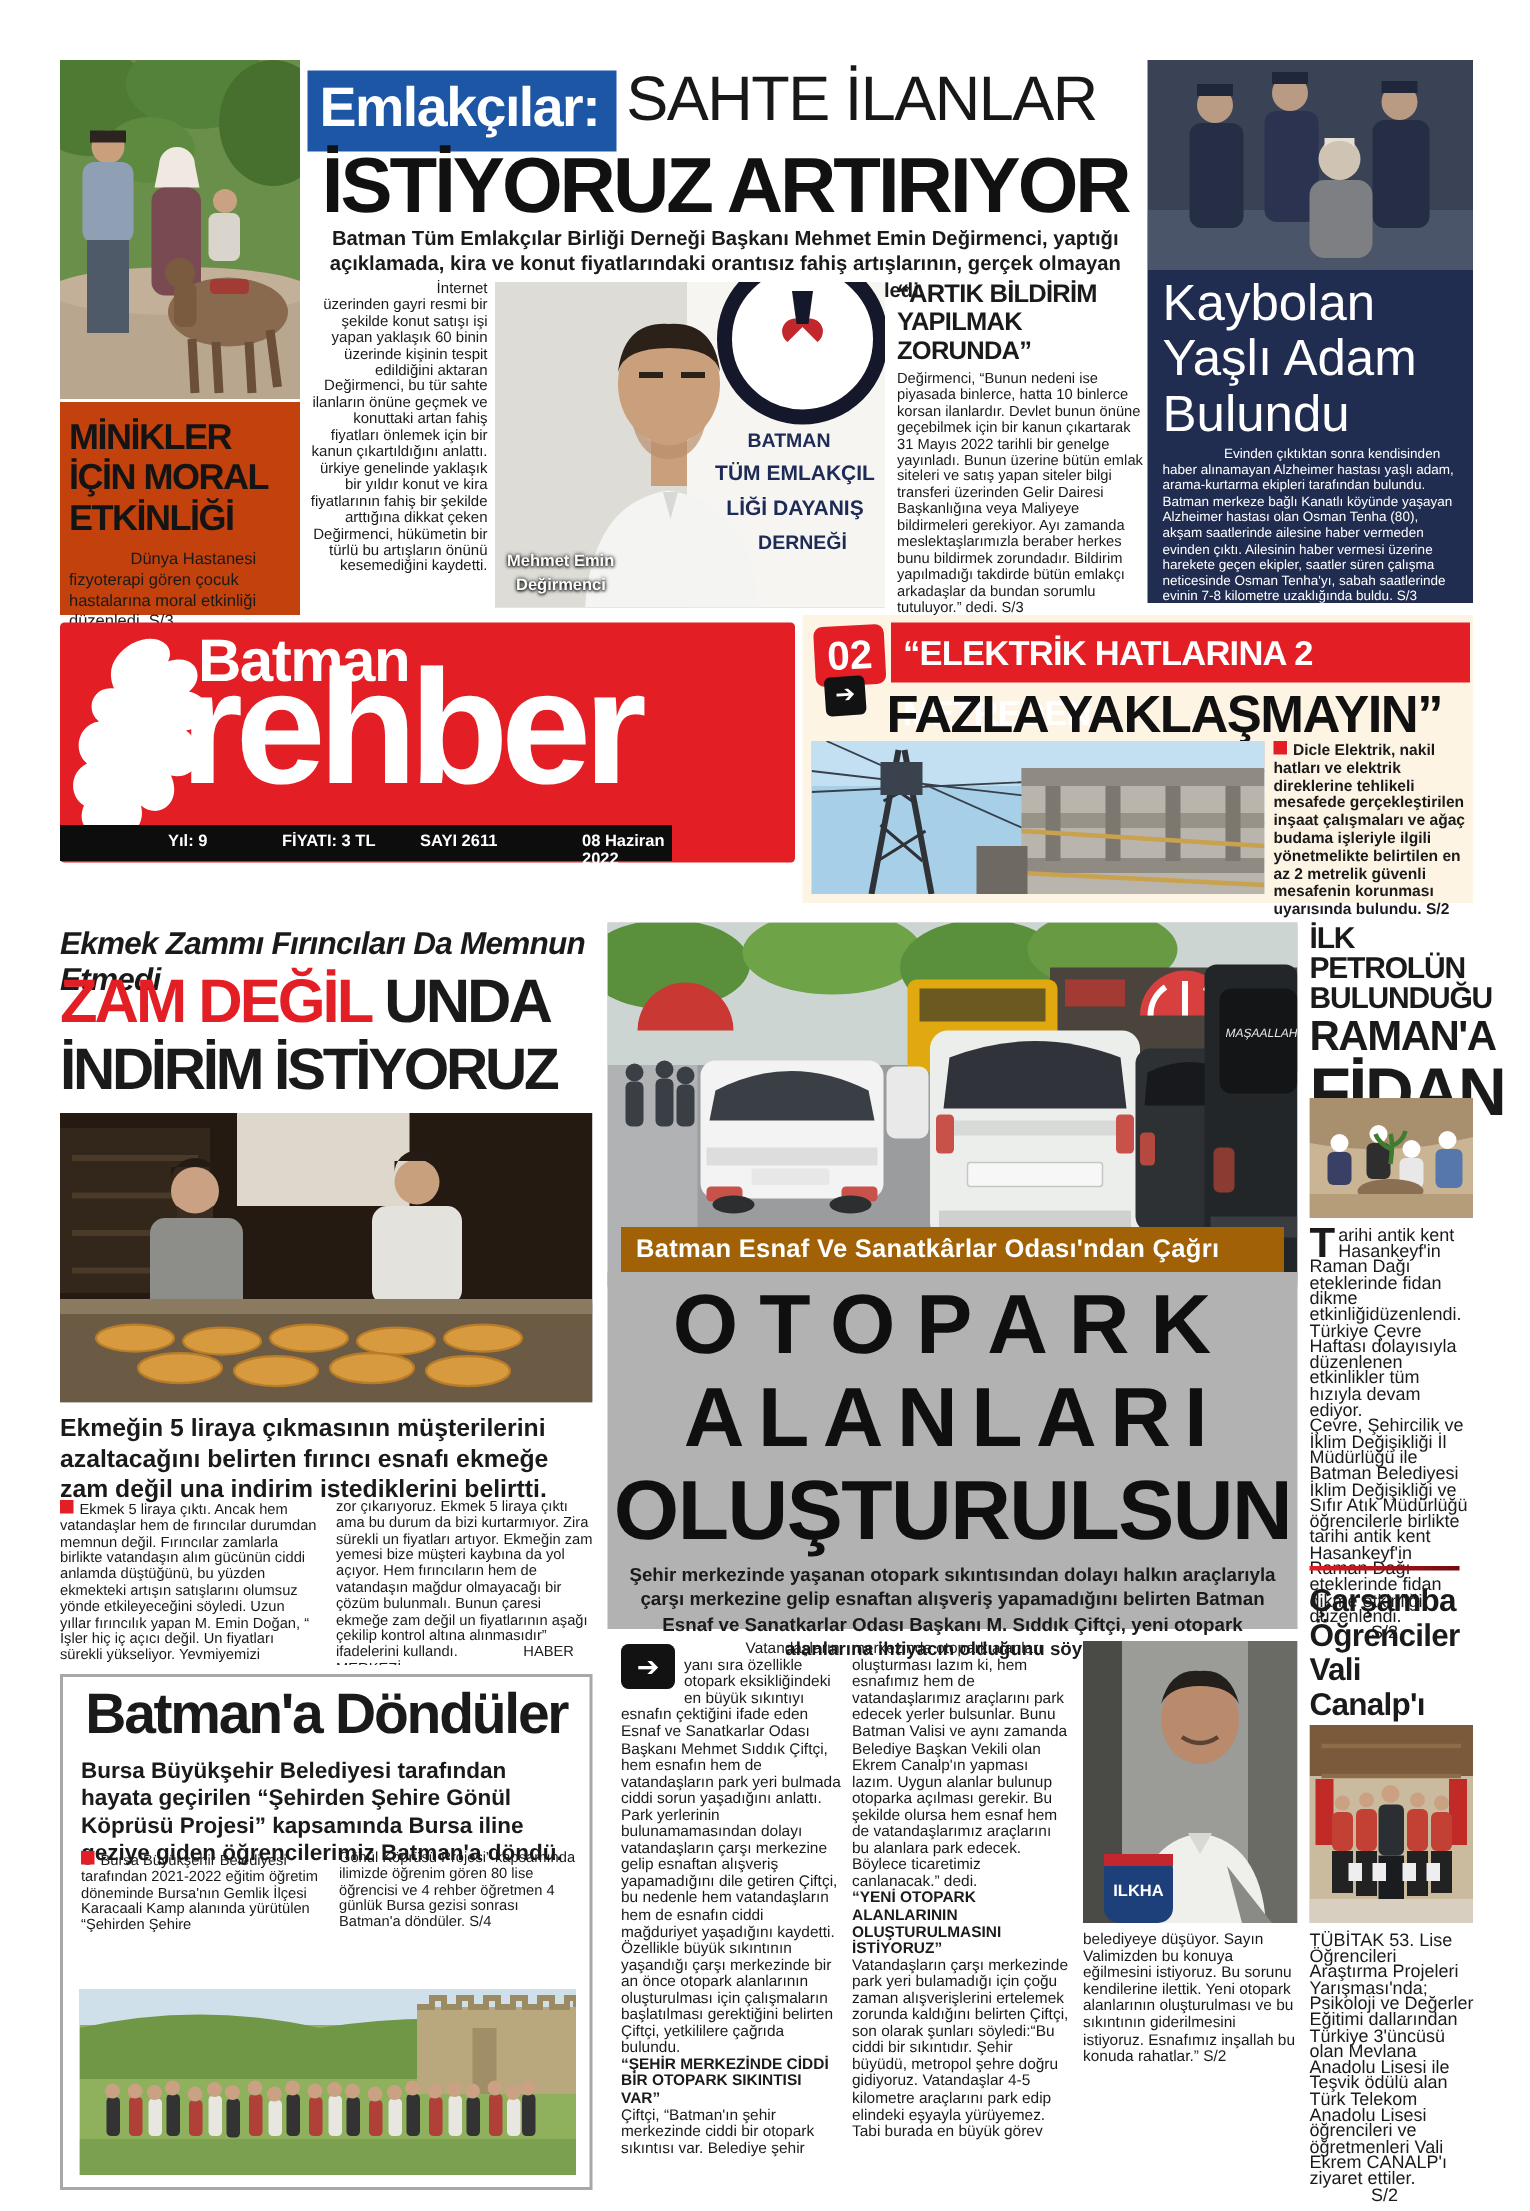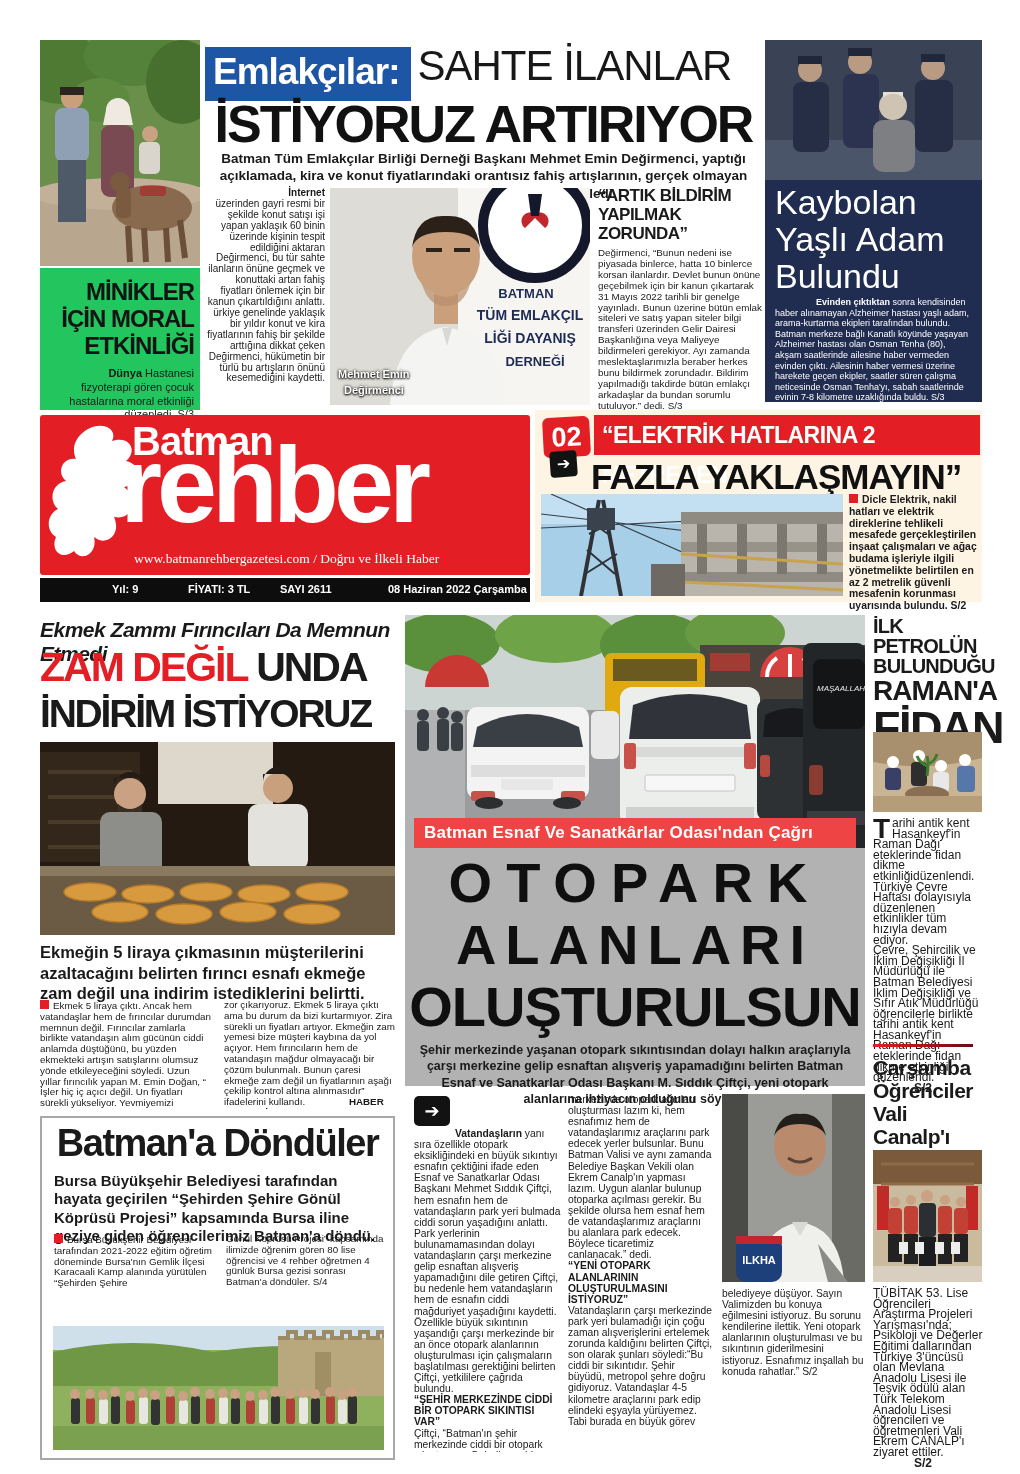--- a/index.html
+++ b/index.html
@@ -1,33 +1,33 @@
 <!DOCTYPE html>
 <html><head>
 <meta charset="utf-8">
 <style>
   html,body{margin:0;padding:0;background:#777;}
   .page{position:relative;width:1020px;height:1474px;background:#fff;margin:0 auto;
         font-family:"Liberation Sans",sans-serif;color:#1a1a1a;overflow:hidden;}
   .abs{position:absolute;}
   .ph{overflow:hidden;background:#ccc;}
   .ph svg{display:block;width:100%;height:100%;}
-  .b{font-weight:bold;padding-left:41px;}
+  .b{font-weight:normal;padding-left:41px;}
   .redsq{display:inline-block;width:9px;height:9px;background:#e31e24;margin-right:4px;}
   
   .k-box{display:inline-block;background:#1d56a5;color:#fff;font-weight:bold;font-size:37px;
          padding:3px 12px 7px 8px;letter-spacing:-1px;line-height:44px;}
   .k-rest{font-size:42px;font-weight:400;letter-spacing:-1px;color:#181818;margin-left:6px;vertical-align:4px;}
   .h1{font-size:52px;font-weight:900;letter-spacing:-2px;text-align:center;line-height:52px;color:#111;}
   .deck{font-size:13.5px;font-weight:bold;text-align:center;line-height:1.28;}
   .colR{font-size:10px;line-height:10.9px;text-align:right;}
   .sub2{font-size:17px;font-weight:800;letter-spacing:-0.5px;line-height:19px;margin-bottom:5px;}
   .bd10{font-size:9.8px;line-height:10.8px;margin:0;}
   
-  .minikler{background:#22c55e;padding:10px 6px;box-sizing:border-box;text-align:right;}
+  .minikler{background:#c2410c;padding:10px 6px;box-sizing:border-box;text-align:left;}
   .mini-h{font-size:24px;font-weight:900;letter-spacing:-1px;line-height:27px;color:#141414;}
   .mini-b{font-size:11px;line-height:1.25;margin:8px 0 0;}
   
   .kayip{background:#202c50;color:#fff;}
   .kayip-h{font-size:34px;line-height:37px;font-weight:400;padding:4px 10px 2px;letter-spacing:0;}
   .kayip-b{font-size:9px;line-height:10.6px;margin:0 10px 0;}
   
   .masthead{background:#e31e24;border-radius:3px;}
   .mh-batman{position:absolute;left:92px;top:4px;color:#fff;font-weight:bold;font-size:40px;letter-spacing:-1px;}
   .mh-rehber{position:absolute;left:80px;top:16px;color:#fff;font-weight:bold;font-size:108px;letter-spacing:-5px;line-height:108px;}
@@ -49,21 +49,21 @@
   .kick{font-size:21px;font-weight:bold;font-style:italic;letter-spacing:-0.5px;}
   .zam-h{font-size:41px;font-weight:900;letter-spacing:-2px;line-height:46px;white-space:nowrap;}
   .zam-h2{font-size:39px;font-weight:900;letter-spacing:-2.2px;line-height:44px;white-space:nowrap;}
   .red{color:#e31e24;}
   .lead{font-size:16.5px;font-weight:bold;line-height:1.25;}
   
   .dbox{border:2px solid #a8a8a8;box-sizing:border-box;}
   .dbox-h{font-size:38px;font-weight:800;letter-spacing:-1.5px;text-align:center;}
   .dbox-deck{font-size:15px;font-weight:bold;line-height:1.23;}
   
-  .ostrip{background:#ef4444;color:#fff;font-size:17px;font-weight:800;line-height:30px;padding-left:10px;
+  .ostrip{background:#a16207;color:#fff;font-size:17px;font-weight:800;line-height:30px;padding-left:10px;
           box-sizing:border-box;letter-spacing:0.2px;}
   .gray{background:#b2b2b2;}
   .oth{font-weight:900;text-align:center;color:#0f0f0f;line-height:62px;font-size:56px;}
   .ls16{letter-spacing:14px;}
   .ls10{letter-spacing:9px;}
   .ls0{letter-spacing:-1px;}
   .odeck{font-size:12.5px;font-weight:bold;text-align:center;line-height:1.3;}
   .ocol{font-size:10.3px;line-height:11.1px;}
   .ocol p{margin:0 0 0px;}
   .osub{font-weight:800;}
@@ -208,21 +208,21 @@
         <rect x="196" y="30" width="10" height="50" fill="#7c786f"></rect>
         <rect x="236" y="30" width="10" height="50" fill="#7c786f"></rect>
         <rect x="276" y="30" width="10" height="50" fill="#7c786f"></rect>
         <path d="M140 60 L302 70 M140 88 L302 96" stroke="#c8a24e" stroke-width="3"></path>
         <rect x="110" y="70" width="34" height="32" fill="#6e6a63"></rect>
       </svg>
     </div>
     <p class="el-body"><span class="redsq"></span><span>Dicle Elektrik, nakil hatları ve elektrik direklerine tehlikeli mesafede gerçekleştirilen inşaat çalışmaları ve ağaç budama işleriyle ilgili yönetmelikte belirtilen en az 2 metrelik güvenli mesafenin korunması uyarısında bulundu. S/2</span></p>
   </div>
 
-  <div class="abs infobar" style="left:40px;top:578px;width:490px;height:24px">
+  <div class="abs infobar" style="left:40px;top:550px;width:408px;height:24px">
     <span style="left:72px">Yıl: 9</span>
     <span style="left:148px">FİYATI: 3 TL</span>
     <span style="left:240px">SAYI 2611</span>
     <span style="left:348px">08 Haziran 2022 Çarşamba</span>
   </div>
 
   <div class="abs kick" style="left:40px;top:618px;width:360px">Ekmek Zammı Fırıncıları Da Memnun Etmedi</div>
   <div class="abs zam-h" style="left:40px;top:644px"><span class="red">ZAM DEĞİL</span><span> UNDA</span></div>
   <div class="abs zam-h2" style="left:40px;top:692px">İNDİRİM İSTİYORUZ</div>
 

